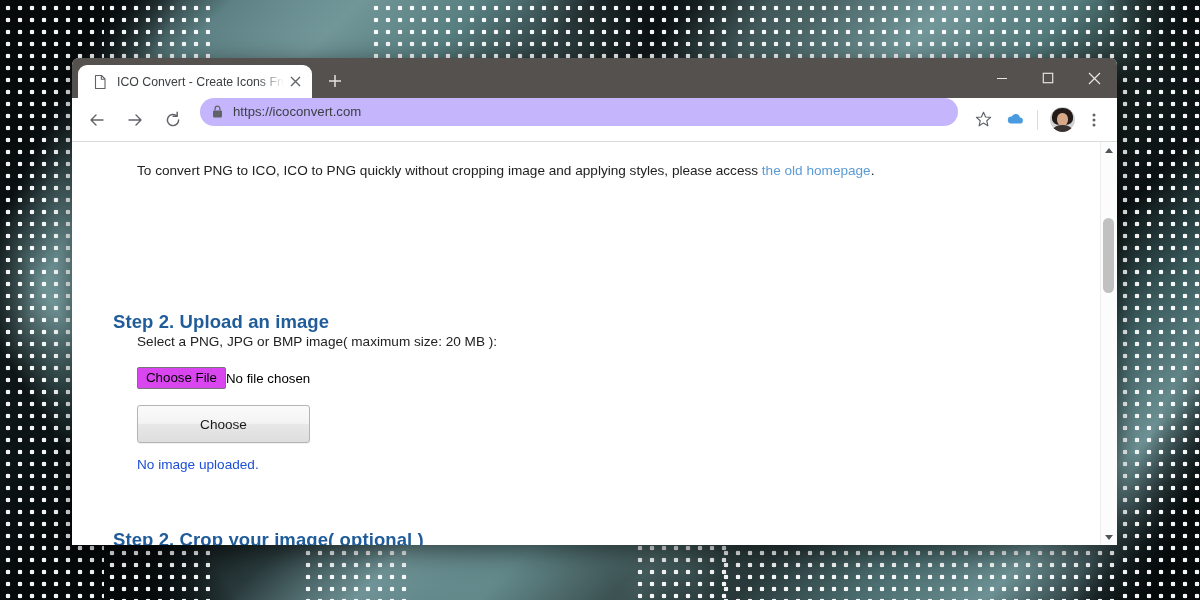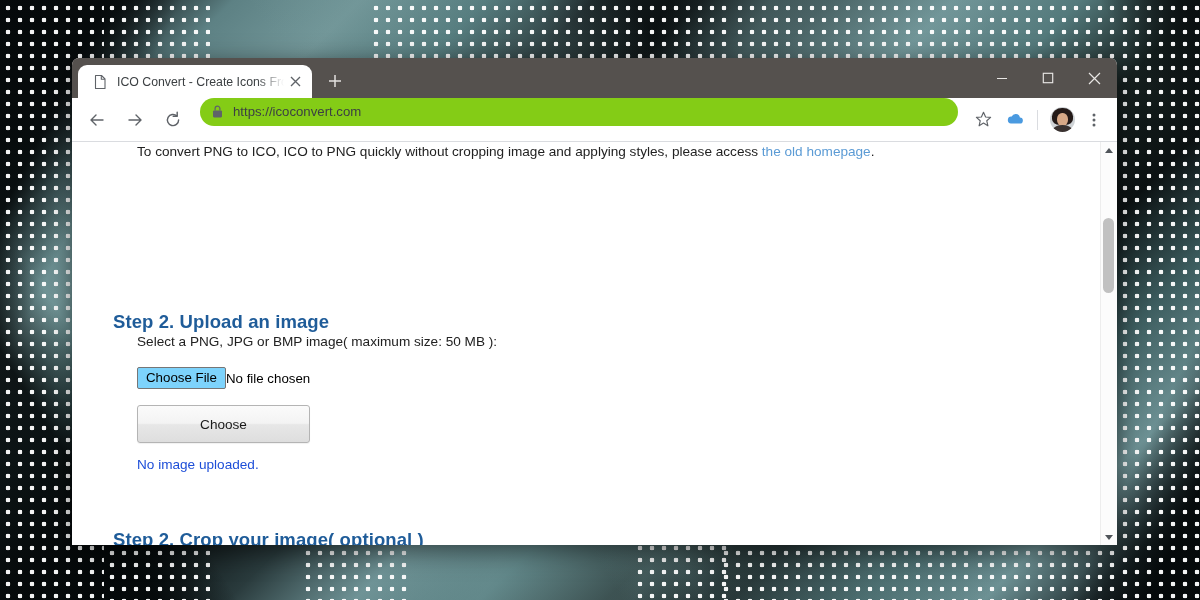--- a/index.html
+++ b/index.html
@@ -181,21 +181,21 @@
     display: flex;
     align-items: center;
     justify-content: center;
     border-radius: 50%;
     flex: 0 0 32px;
   }
   .omnibox {
     flex: 1 1 auto;
     height: 28px;
     margin: 0 8px 16px 8px;
-    background: #84cc16;
+    background: #c4b5fd;
     border-radius: 14px;
     display: flex;
     align-items: center;
     padding: 8px 12px;
     box-sizing: border-box;
   }
   .lock-icon { margin-right: 9px; display: flex; flex: 0 0 12px;}
   .url-text {
     font-size: 13.2px;
     color: #3c4043;
@@ -261,21 +261,21 @@
     position: relative;
     overflow: hidden;
     background: #ffffff;
   }
   .page-inner {
     padding: 0;
   }
   .notice {
     position: absolute;
     left: 65px;
-    top: 2px;
+    top: 21px;
     font-size: 13.6px;
     color: #222222;
     white-space: nowrap;
   }
   .notice a {
     color: #5b9bd5;
     text-decoration: none;
   }
   .step-h {
     position: absolute;
@@ -301,21 +301,21 @@
     position: absolute;
     left: 65px;
     top: 225px;
     display: flex;
     align-items: center;
   }
   .choose-file {
     font-family: "Liberation Sans", sans-serif;
     font-size: 13.3px;
     color: #000000;
-    background: #7dd3fc;
+    background: #d946ef;
     border: 1px solid #767676;
     border-radius: 2px;
     padding: 2px 8px;
     line-height: 16px;
     text-align: center;
   }
   .no-file {
     font-size: 13.3px;
     color: #000000;
   }
@@ -508,21 +508,21 @@
   <div class="viewport">
     <div class="page">
       <div class="page-inner">
 
         <div class="notice">
           <span>To convert PNG to ICO, ICO to PNG quickly without cropping image and applying styles, please access </span><a href="#">the old homepage</a><span>.</span>
         </div>
 
         <h2 class="step-h" id="step1-heading">Step 2. Upload an image</h2>
 
-        <div class="field-label">Select a PNG, JPG or BMP image( maximum size: 50 MB ):</div>
+        <div class="field-label">Select a PNG, JPG or BMP image( maximum size: 20 MB ):</div>
 
         <div class="file-row">
           <span class="choose-file">Choose File</span>
           <span class="no-file">No file chosen</span>
         </div>
 
         <button class="upload-btn">Choose</button>
 
         <div class="status-text">No image uploaded.</div>
 

